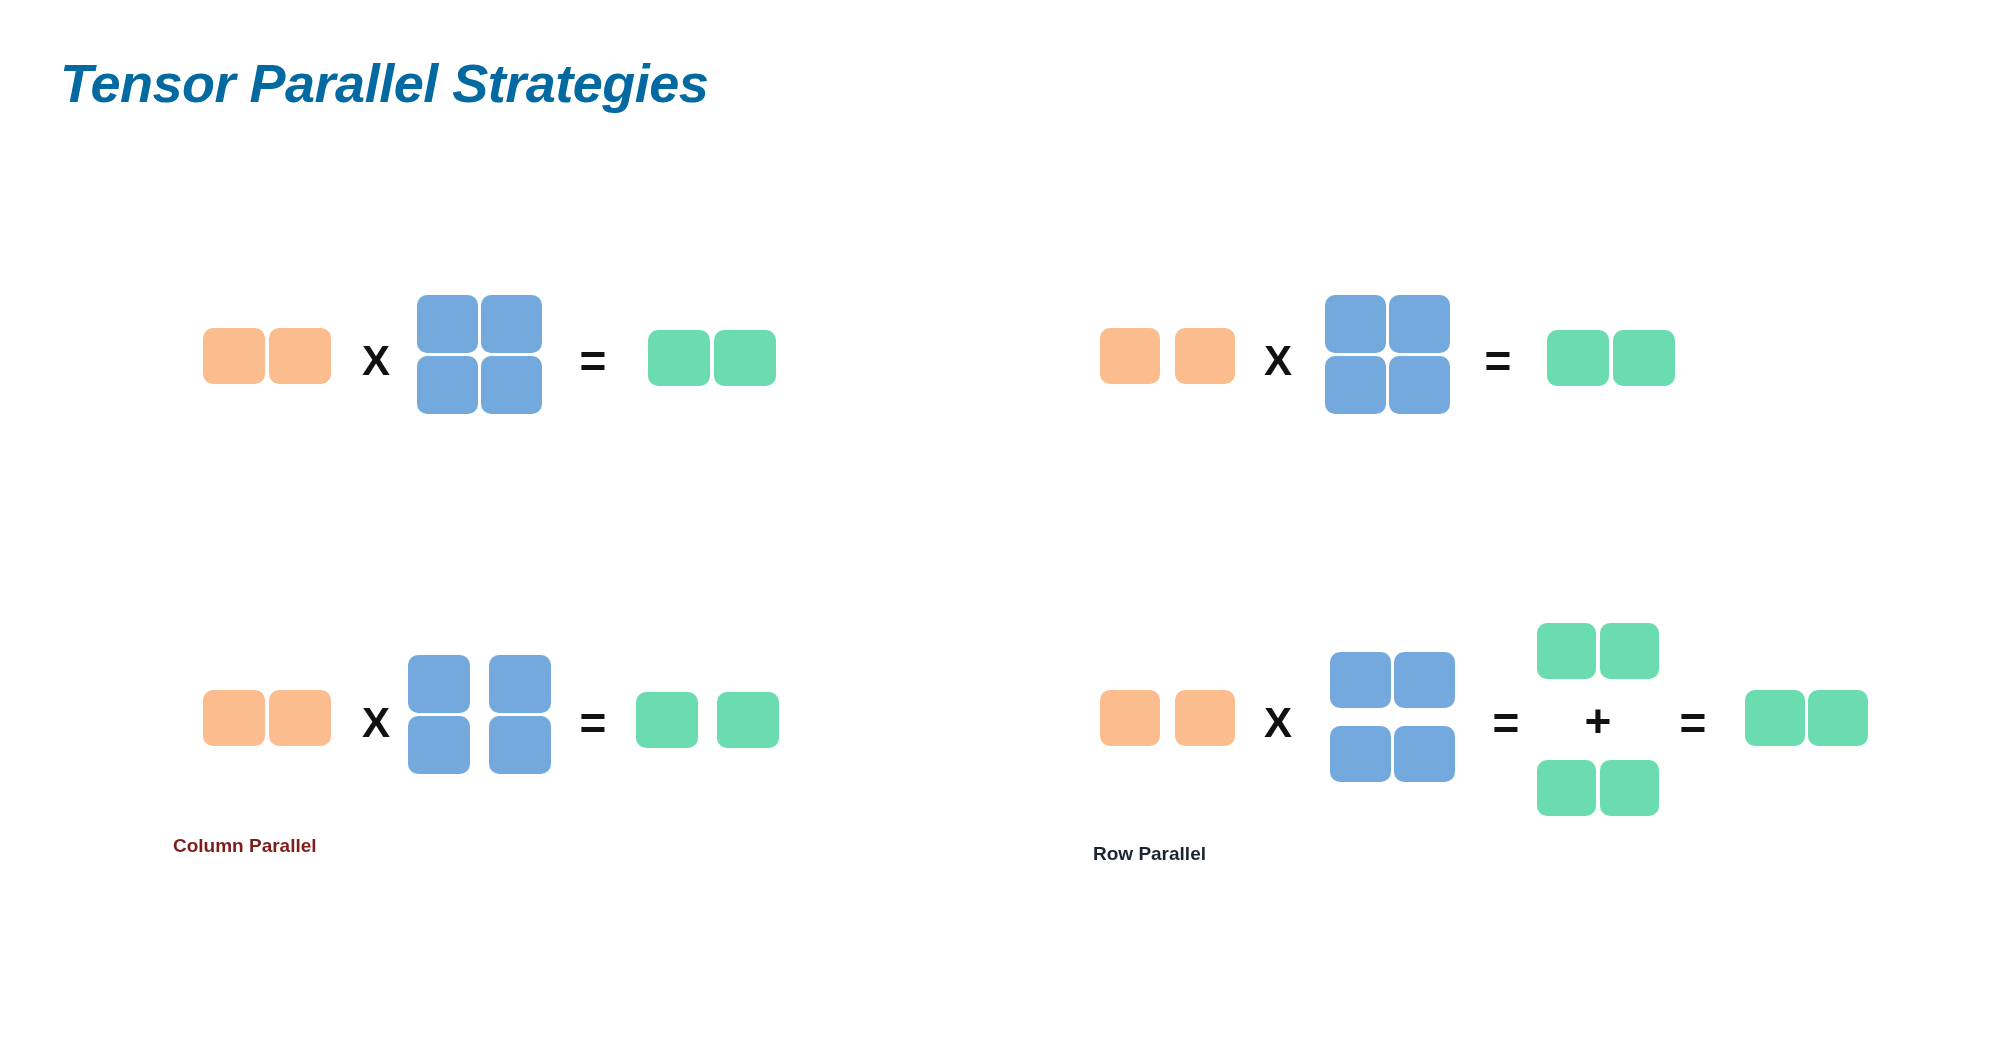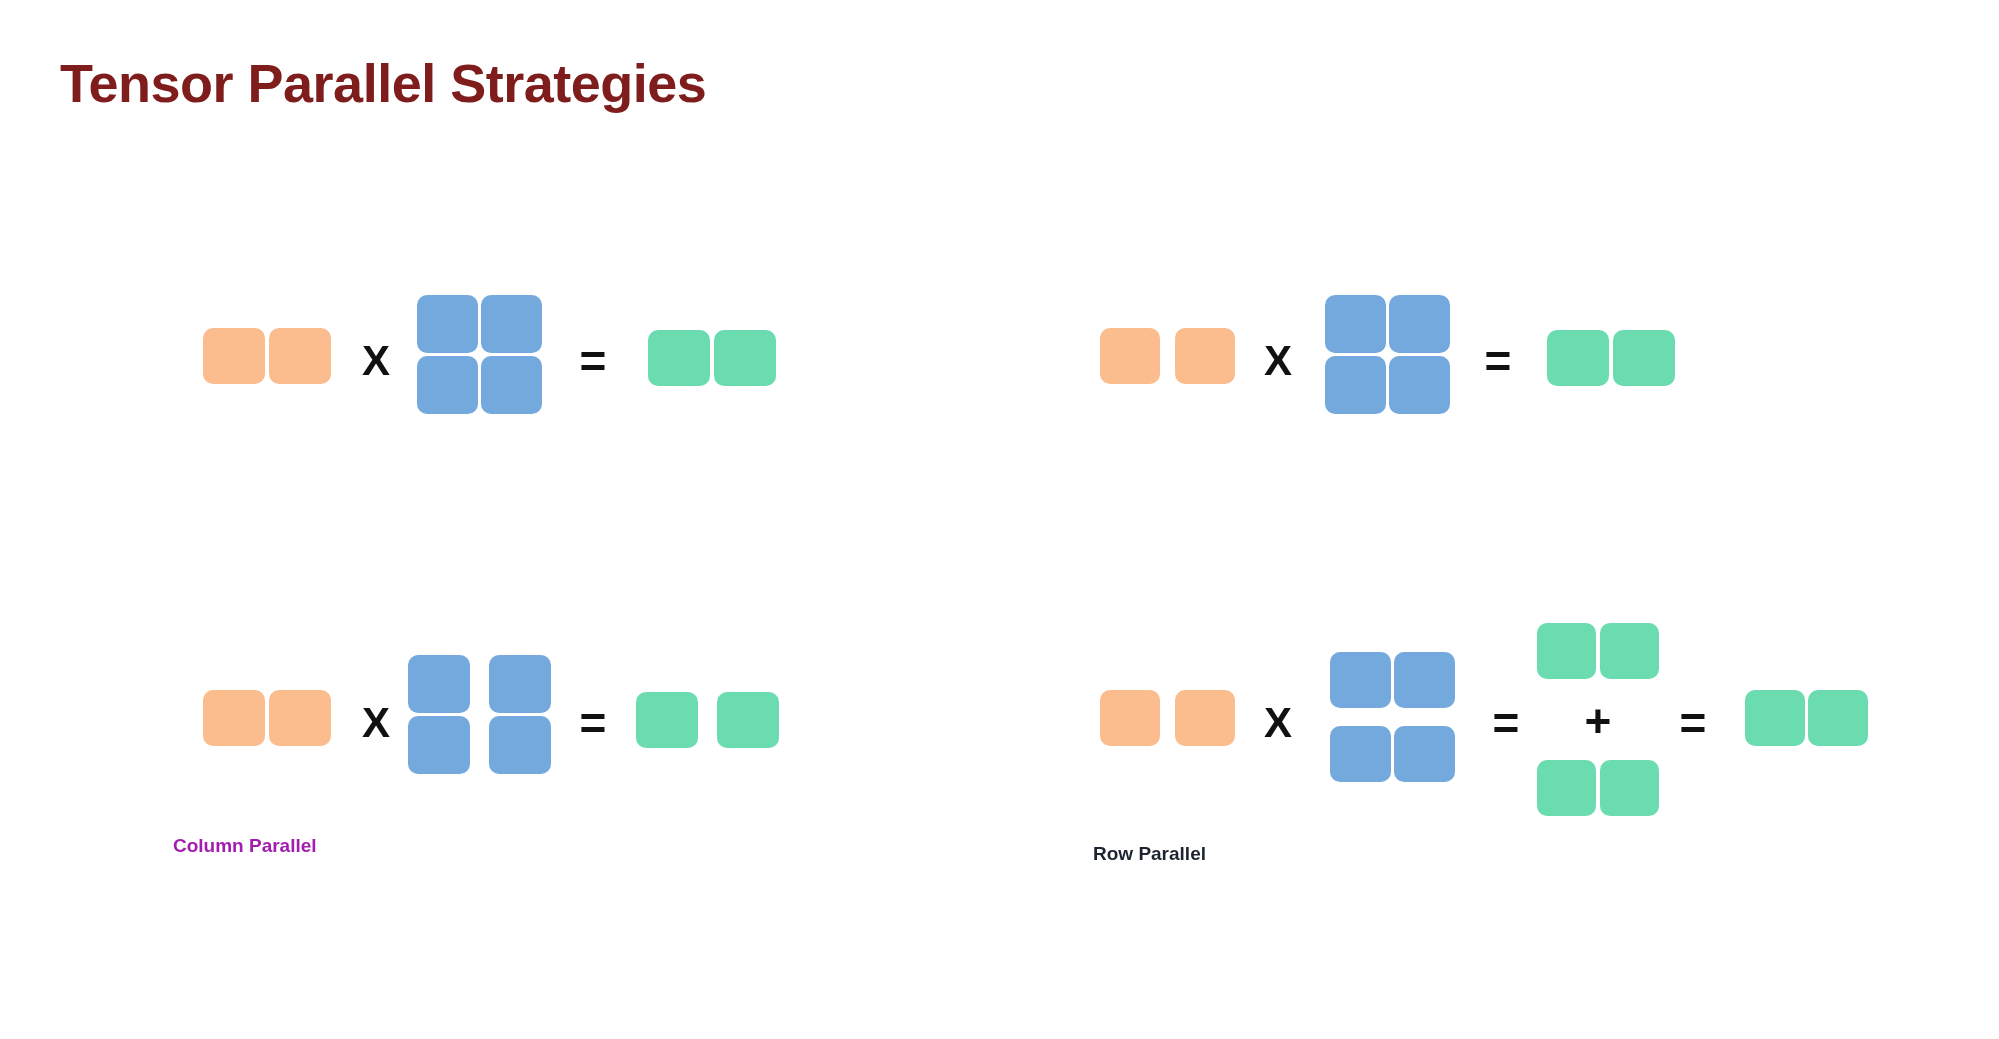--- a/index.html
+++ b/index.html
@@ -58,21 +58,21 @@
     position: absolute;
     font-size: 19px;
     font-weight: 700;
     color: #1b2430;
     white-space: nowrap;
   }
 </style>
 </head>
 <body style="background: rgb(255, 255, 255);">
 
-<div id="page-title" style="color: #7f1d1d;">Tensor Parallel Strategies</div>
+<div id="page-title" style="color: #0369a1; font-style: italic;">Tensor Parallel Strategies</div>
 
 <div class="abs">
 
   <div class="abs">
 
     <div class="abs">
       <div class="tile orange" style="left: 203px; top: 328px; width: 62px; height: 56px; background: rgb(251, 189, 141);"></div>
       <div class="tile orange" style="left: 269px; top: 328px; width: 62px; height: 56px; background: rgb(251, 189, 141);"></div>
     </div>
 
@@ -110,21 +110,21 @@
     </div>
 
     <div class="op eq" style="left: 572px; top: 700px; width: 42px; color: rgb(17, 17, 17);">=</div>
 
     <div class="abs">
       <div class="tile green" style="left: 636px; top: 692px; width: 62px; height: 56px; background: rgb(106, 220, 175);"></div>
       <div class="tile green" style="left: 717px; top: 692px; width: 62px; height: 56px; background: rgb(106, 220, 175);"></div>
     </div>
   </div>
 
-  <div class="caption" style="left: 173px; top: 835px; color: #a21caf;">Column Parallel</div>
+  <div class="caption" style="left: 173px; top: 835px; color: #7f1d1d;">Column Parallel</div>
 </div>
 
 <div class="abs">
 
   <div class="abs">
 
     <div class="abs">
       <div class="tile orange" style="left: 1100px; top: 328px; width: 60px; height: 56px; background: rgb(251, 189, 141);"></div>
       <div class="tile orange" style="left: 1175px; top: 328px; width: 60px; height: 56px; background: rgb(251, 189, 141);"></div>
     </div>

